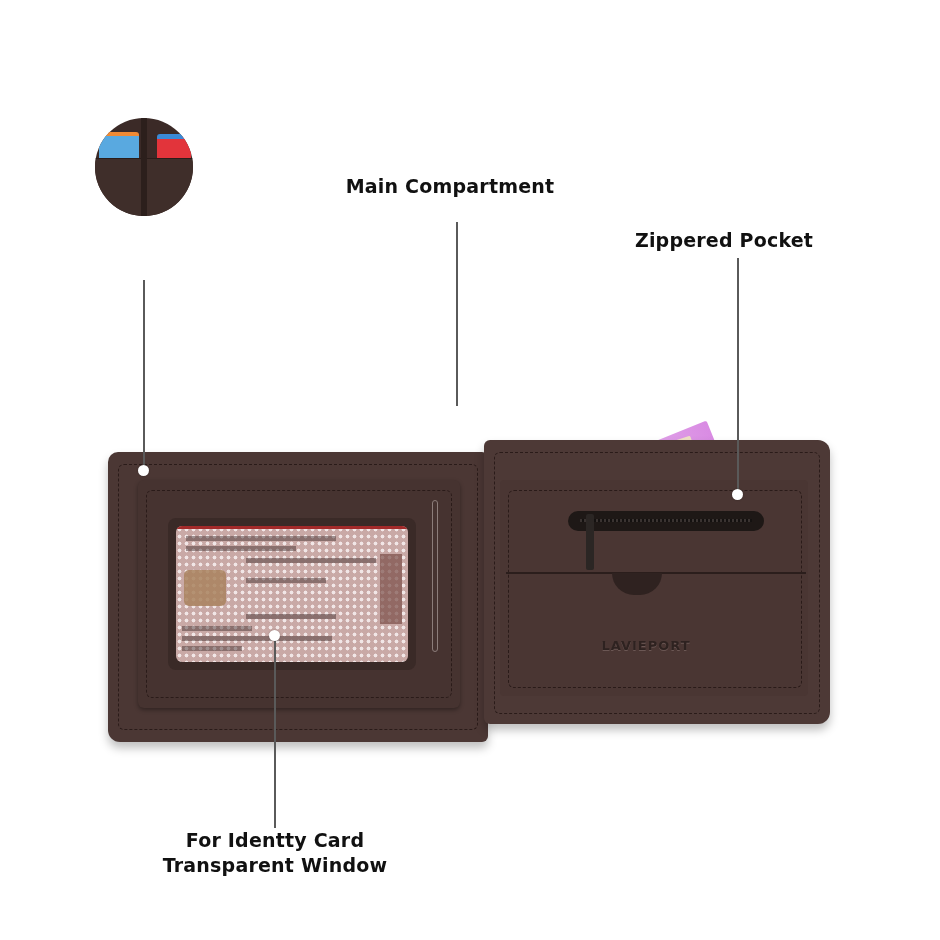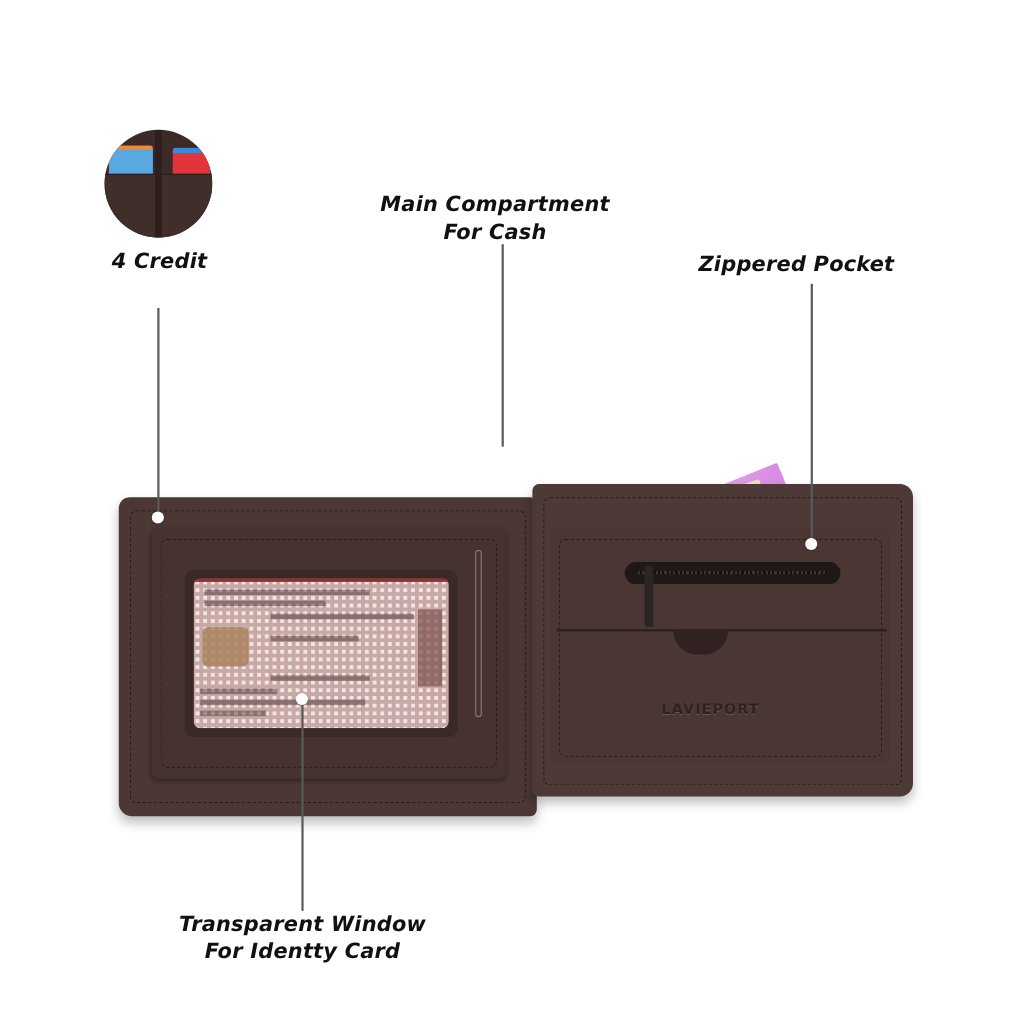--- a/index.html
+++ b/index.html
@@ -1,19 +1,19 @@
 <!DOCTYPE html>
 <html><head>
 <meta charset="utf-8">
 <style>
   html, body { margin: 0; padding: 0; background: #ffffff; }
   body { width: 940px; height: 940px; position: relative; overflow: hidden;
          font-family: "DejaVu Sans", sans-serif; }
   .label { position: absolute; text-align: center; font-weight: bold; color: #111111;
-           font-size: 19px; line-height: 25px; letter-spacing: 0.2px; font-style: italic; }
+           font-size: 19px; line-height: 25px; letter-spacing: 0.2px; }
   .leader { position: absolute; width: 2px; background: #5a5a5a; }
   .dot { position: absolute; width: 11px; height: 11px; border-radius: 50%; background: #ffffff;
          box-shadow: 0 0 2px rgba(0,0,0,0.3); }
   .inset { position: absolute; left: 95px; top: 118px; width: 98px; height: 98px; border-radius: 50%;
            background: #3b2a27; overflow: hidden; }
   .inset .fold { position: absolute; left: 46px; top: 0; width: 6px; height: 100%; background: #2c1f1c; }
   .inset .card { position: absolute; border-radius: 3px; }
   .inset .pocket { position: absolute; left: 0; top: 40px; width: 100%; height: 60px; background: #3f2e2a; border-top: 1px solid #2a1d1a; }
   .wallet { position: absolute; }
   .panel { position: absolute; background: #4a3633; border-radius: 10px;
@@ -43,35 +43,33 @@
 <body>
 
 <div class="inset">
   <div class="card" style="left:4px;top:14px;width:40px;height:30px;background:#59a9e0;border-top:4px solid #f08a34;"></div>
   <div class="card" style="left:62px;top:16px;width:34px;height:28px;background:#e2343b;border-top:5px solid #3b8ad6;"></div>
   <div class="pocket"></div>
   <div class="fold"></div>
 </div>
 
 <div class="label" style="left:70px;top:226px;width:150px;">
-  <div>4 Credit</div>
 </div>
 
 <div class="label" style="left:330px;top:174px;width:240px;">
   <div>Main Compartment</div>
-  <div>For Cash</div>
 </div>
 
 <div class="label" style="left:624px;top:228px;width:200px;">
   <div>Zippered Pocket</div>
 </div>
 
 <div class="label" style="left:150px;top:828px;width:250px;">
+  <div>For Identty Card</div>
   <div>Transparent Window</div>
-  <div>For Identty Card</div>
 </div>
 
 <div class="notes" style="left:240px;top:310px;width:480px;height:170px;">
   <div class="note" style="left:170px;top:108px;width:310px;height:36px;transform:rotate(-22deg);background:linear-gradient(90deg,#fff 0%,#efd3f3 40%,#d98be3 100%);">
     <span class="note-text">RESERVE BANK OF INDIA</span>
   </div>
   <div class="note" style="left:120px;top:124px;width:340px;height:32px;transform:rotate(-18deg);background:linear-gradient(90deg,#fff 0%,#f5ecdc 50%,#eedfc4 100%);">
     <span class="note-text">BANK OF INDIA</span>
   </div>
   <div class="note" style="left:80px;top:136px;width:370px;height:30px;transform:rotate(-14deg);background:linear-gradient(90deg,#fff 0%,#fbe6d6 50%,#f0b48a 100%);">

